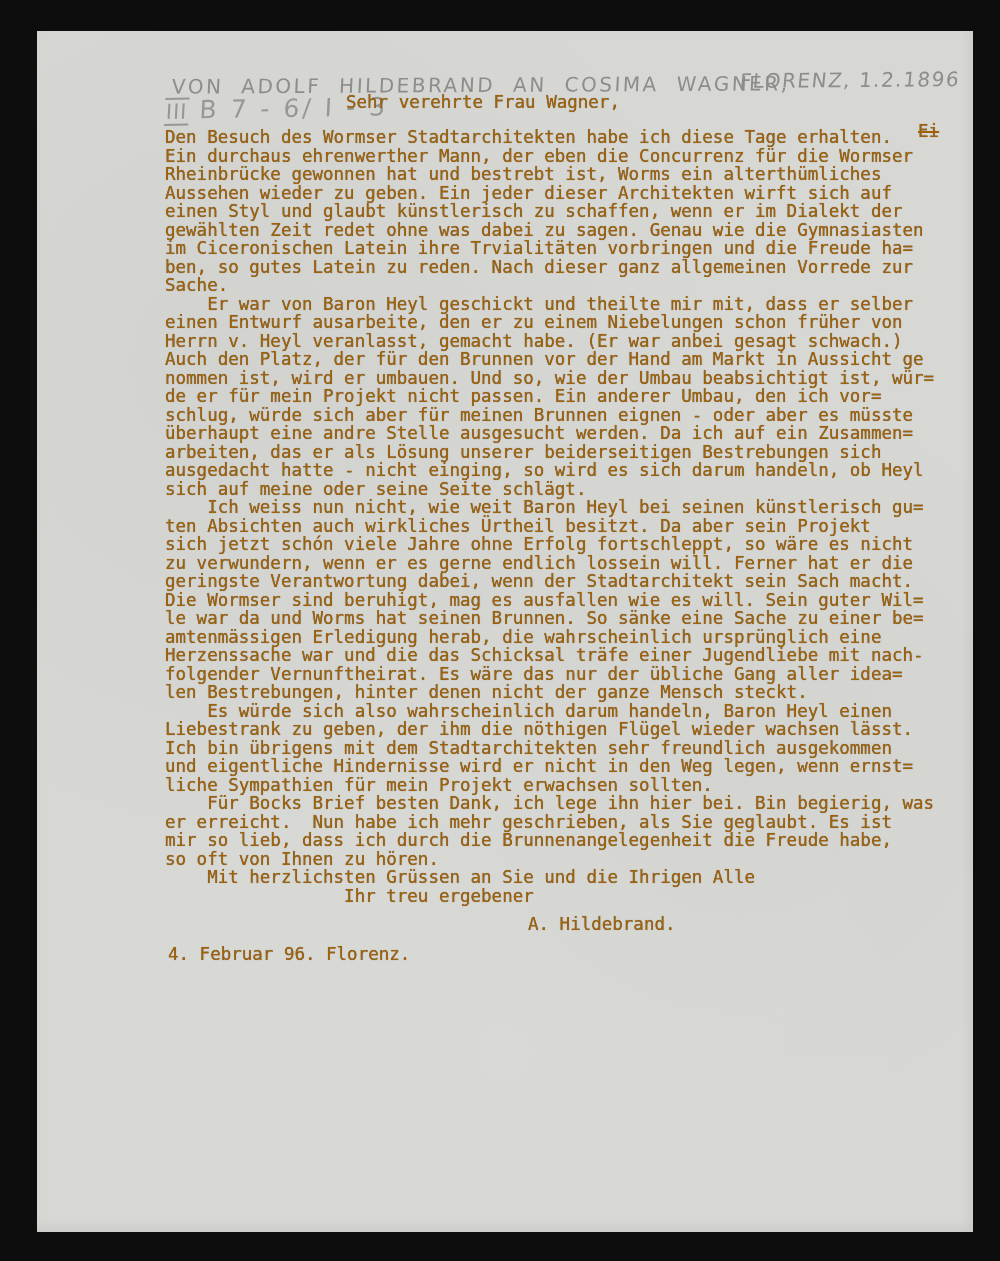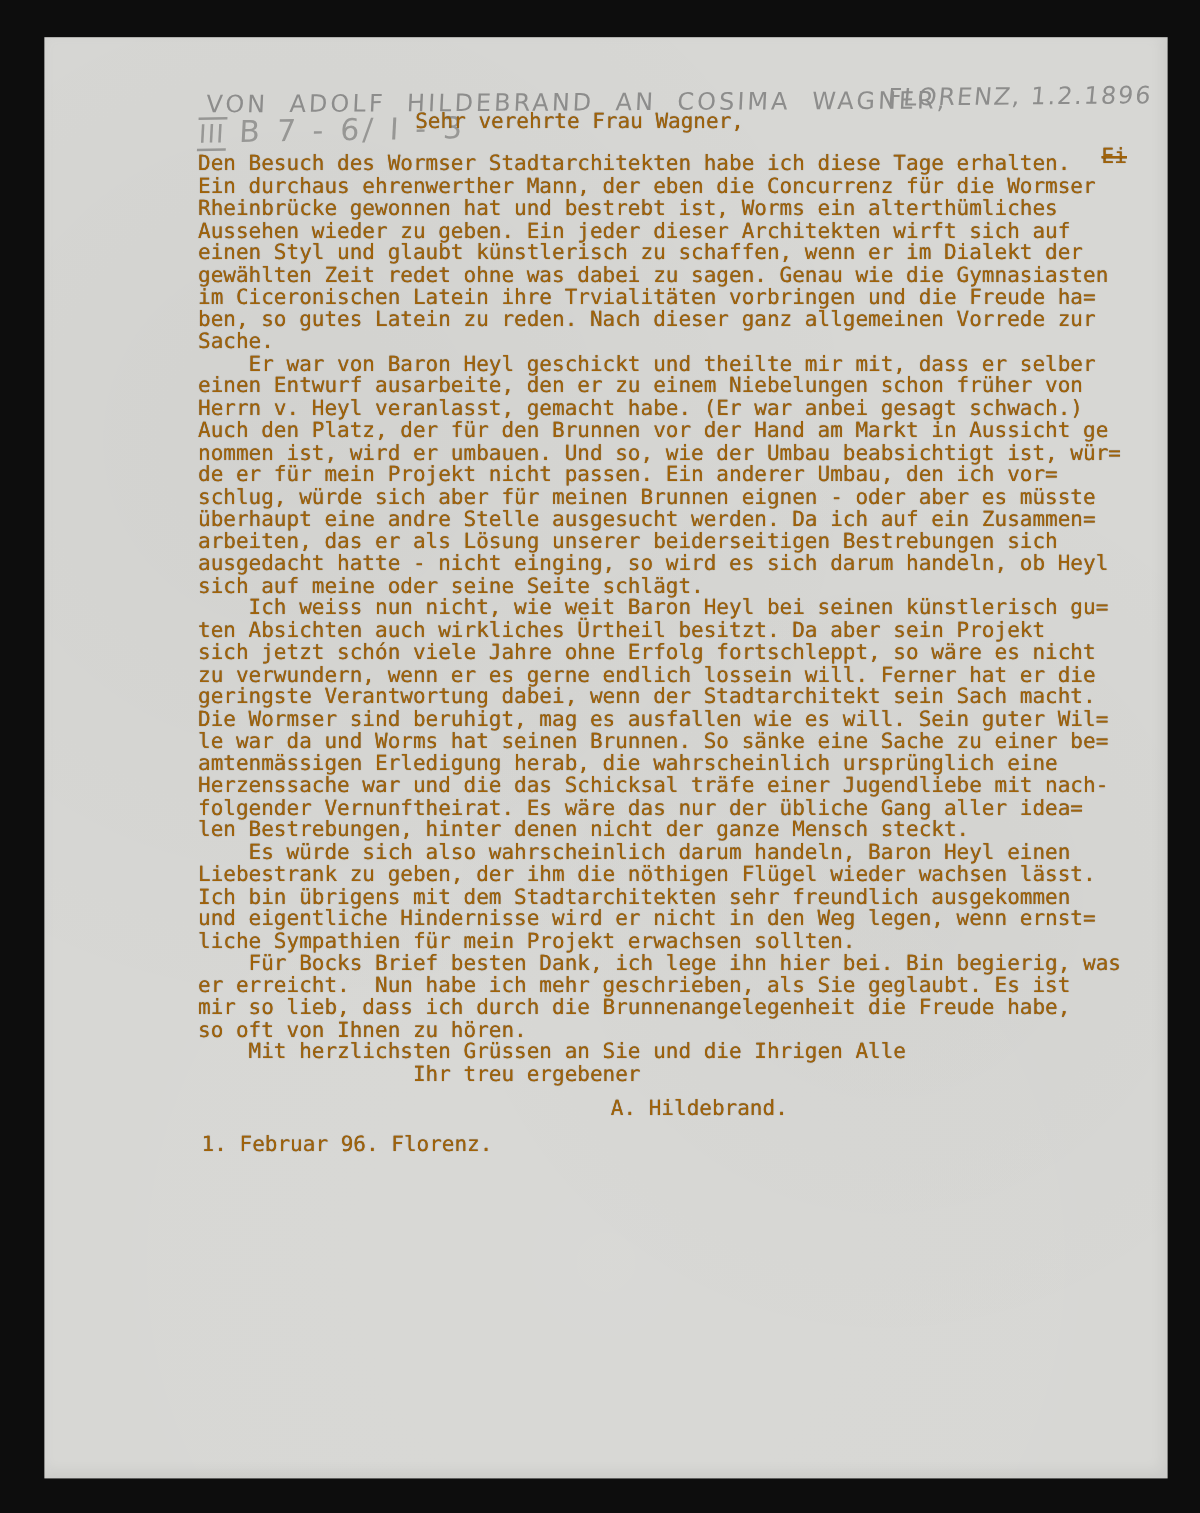--- a/index.html
+++ b/index.html
@@ -54,21 +54,21 @@
     font-family:"DejaVu Sans Mono", monospace;
     font-size:17.5px;
     line-height:18.5px;
     color:#a16207;
     white-space:pre;
     text-shadow:0 0 0.7px rgba(45,45,45,0.75);
   }
   .salutation{left:346px;top:93px;}
   .body-text{left:165px;top:128px;}
   .struck{left:918px;top:122px;text-decoration:line-through;text-decoration-thickness:2px;text-align:center;}
-  .signature{left:509px;top:915px;}
+  .signature{left:528px;top:915px;}
   .dateline{left:168px;top:945px;}
 </style>
 </head>
 <body>
 
 <div class="paper">
 
   <div class="hand hand-title">VON ADOLF HILDEBRAND AN COSIMA WAGNER,</div>
 
   <div class="hand hand-date">FLORENZ, 1.2.1896</div>
@@ -118,13 +118,13 @@
 er erreicht.  Nun habe ich mehr geschrieben, als Sie geglaubt. Es ist
 mir so lieb, dass ich durch die Brunnenangelegenheit die Freude habe,
 so oft von Ihnen zu hören.
     Mit herzlichsten Grüssen an Sie und die Ihrigen Alle
                  Ihr treu ergebener</pre>
 
 <del class="typed struck">Ei</del>
 
 <pre class="typed signature">A. Hildebrand.</pre>
 
-<pre class="typed dateline">1. Februar 96. Florenz.</pre>
+<pre class="typed dateline">4. Februar 96. Florenz.</pre>
 
 </body></html>

